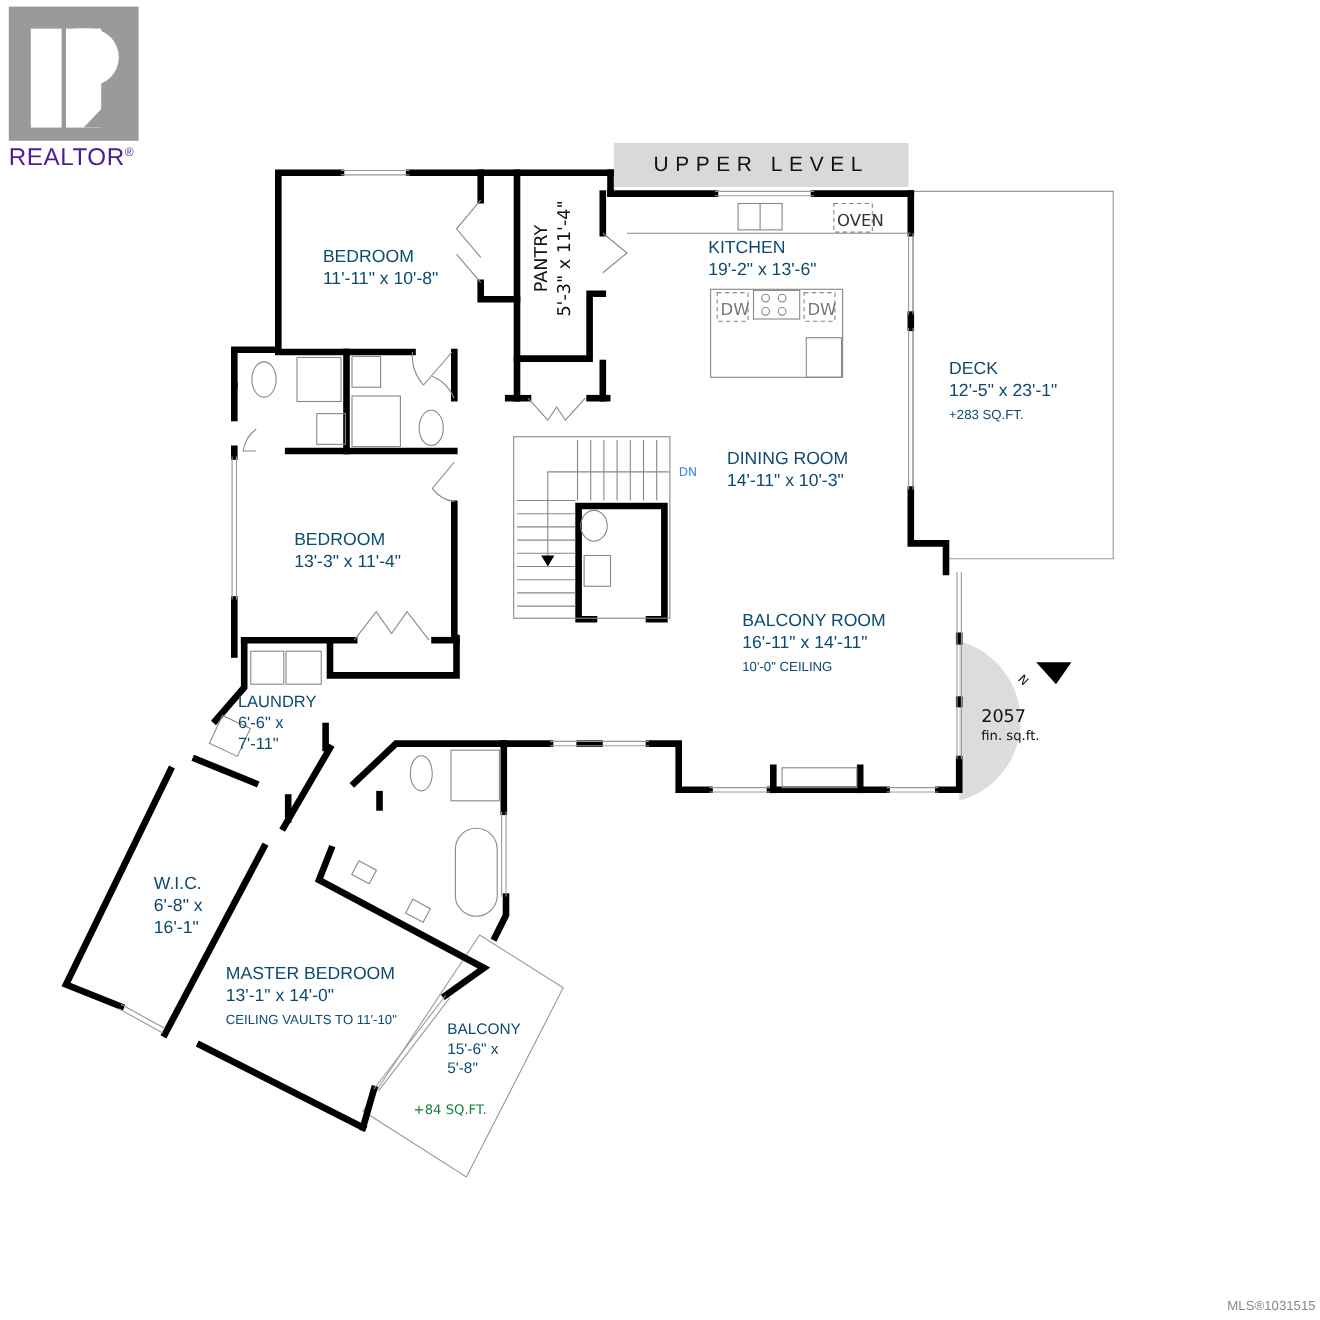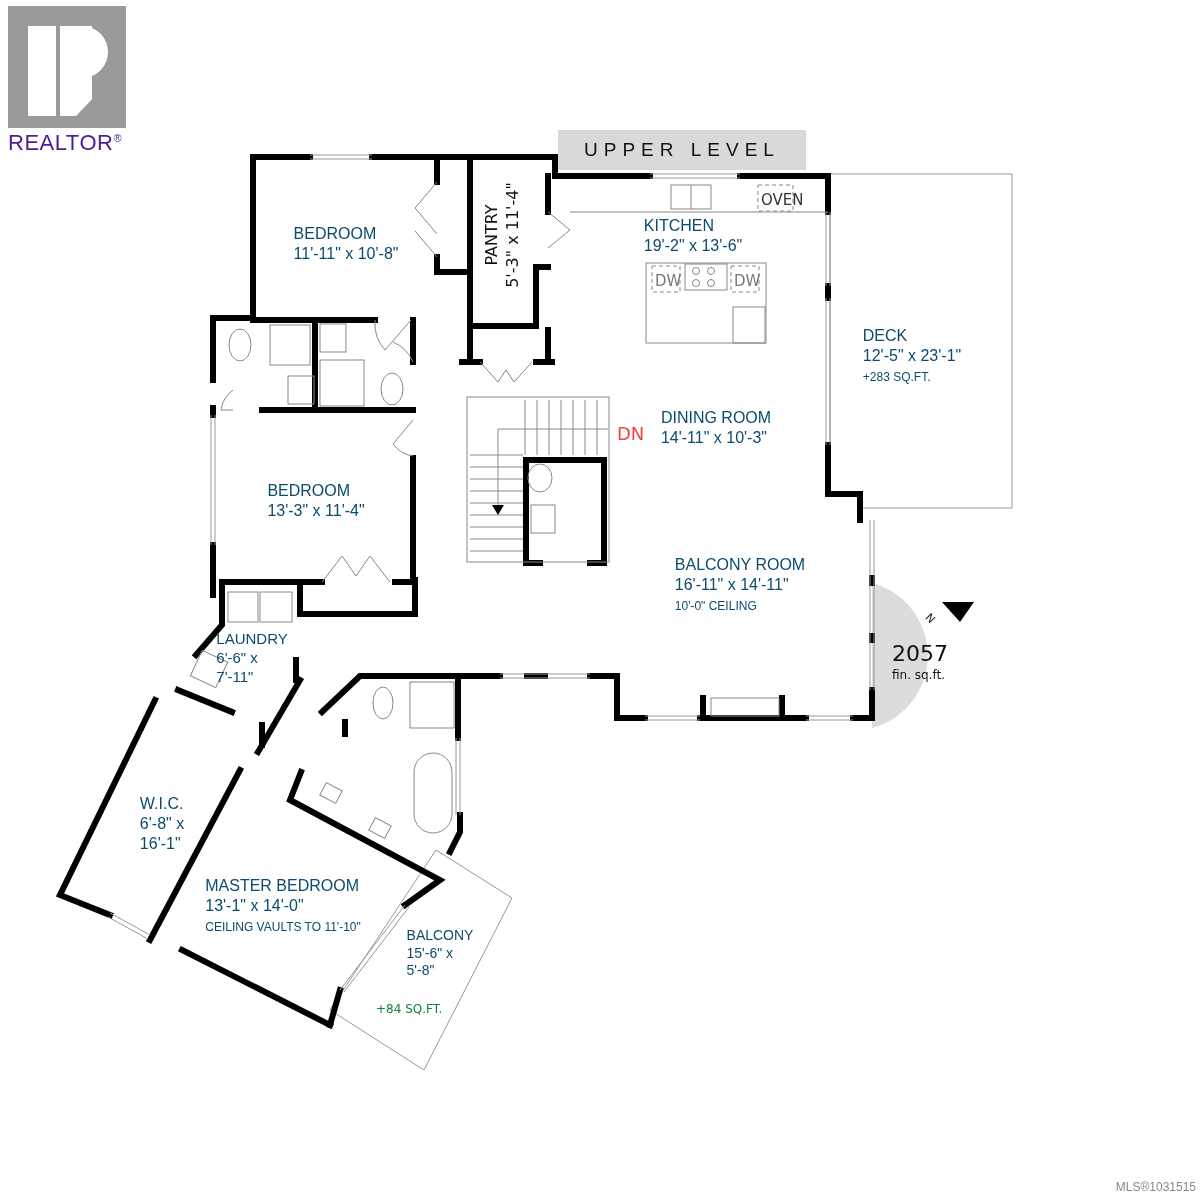--- a/index.html
+++ b/index.html
@@ -1,30 +1,30 @@
 <!DOCTYPE html>
 <html><head>
 <meta charset="utf-8">
 <style>
   html,body{margin:0;padding:0;background:#fff;}
   body{width:1200px;height:1200px;position:relative;overflow:hidden;font-family:"DejaVu Sans","Liberation Sans",sans-serif;color:#111;}
   .logo{position:absolute;left:8px;top:6px;width:120px;}
   .logo-box{width:118px;height:122px;background:#9a9a9a;position:relative;}
   .logo-word{font-family:"Liberation Sans",sans-serif;font-size:22px;color:#4c1d95;letter-spacing:0.5px;margin-top:2px;}
   .logo-word sup{font-size:11px;}
-  .level-banner{position:absolute;left:558px;top:130px;width:248px;height:40px;background:#d9d9d9;display:flex;align-items:center;justify-content:center;font-family:"Liberation Sans",sans-serif;font-size:19px;letter-spacing:6px;color:#111;}
+  .level-banner{position:absolute;left:558px;top:130px;width:268px;height:40px;background:#d9d9d9;display:flex;align-items:center;justify-content:center;font-family:"Liberation Sans",sans-serif;font-size:19px;letter-spacing:6px;color:#111;}
   svg.plan{position:absolute;left:0;top:0;}
   .lbl{position:absolute;text-align:left;font-family:Liberation Sans, sans-serif;color:#0c4a6e;line-height:1.25;white-space:nowrap;transform:translateX(-50%);}
   .lbl .nm{font-size:16px;}
   .lbl .dm{font-size:16px;}
   .lbl .nt{font-size:12px;margin-top:6px;}
   .pantry{position:absolute;left:503px;top:235px;transform:translate(-50%,-50%) rotate(-90deg);text-align:center;font-size:16px;line-height:1.3;white-space:nowrap;}
   .tiny{position:absolute;font-size:15px;color:#333;}
   .sqft{position:absolute;left:892px;top:641px;text-align:left;}
-  .sqft .big{font-size:22px;font-family:"DejaVu Sans",sans-serif;}
+  .sqft .big{font-size:16px;font-family:"DejaVu Sans",sans-serif;}
   .sqft .small{font-size:12px;margin-top:2px;}
   .mls{position:absolute;right:4px;bottom:6px;font-family:"Liberation Sans",sans-serif;font-size:12px;color:#888;}
 </style>
 </head>
 <body>
 
 <div class="logo">
   <div class="logo-box">
     <div style="position:absolute;left:20px;top:20px;width:28px;height:90px;background:#fff;"></div>
     <div style="position:absolute;left:52px;top:20px;width:32px;height:90px;background:#fff;"></div>
@@ -224,21 +224,21 @@
 <div class="lbl" style="left:912px;top:326px;">
   <div class="nm">DECK</div>
   <div class="dm">12'-5" x 23'-1"</div>
   <div class="nt" style="margin-top:4px;">+283 SQ.FT.</div>
 </div>
 
 <div class="lbl" style="left:716px;top:408px;">
   <div class="nm">DINING ROOM</div>
   <div class="dm">14'-11" x 10'-3"</div>
 </div>
-<div class="tiny" style="left:617px;top:423px;font-size:18px;color:#ef4444;">DN</div>
+<div class="tiny" style="left:617px;top:423px;font-size:11px;color:#3b82f6;">DN</div>
 <div style="position:absolute;left:492px;top:505px;width:0;height:0;border-left:6px solid transparent;border-right:6px solid transparent;border-top:10px solid #000;"></div>
 
 <div class="lbl" style="left:316px;top:481px;">
   <div class="nm">BEDROOM</div>
   <div class="dm">13'-3" x 11'-4"</div>
 </div>
 
 <div class="lbl" style="left:740px;top:555px;">
   <div class="nm">BALCONY ROOM</div>
   <div class="dm">16'-11" x 14'-11"</div>

